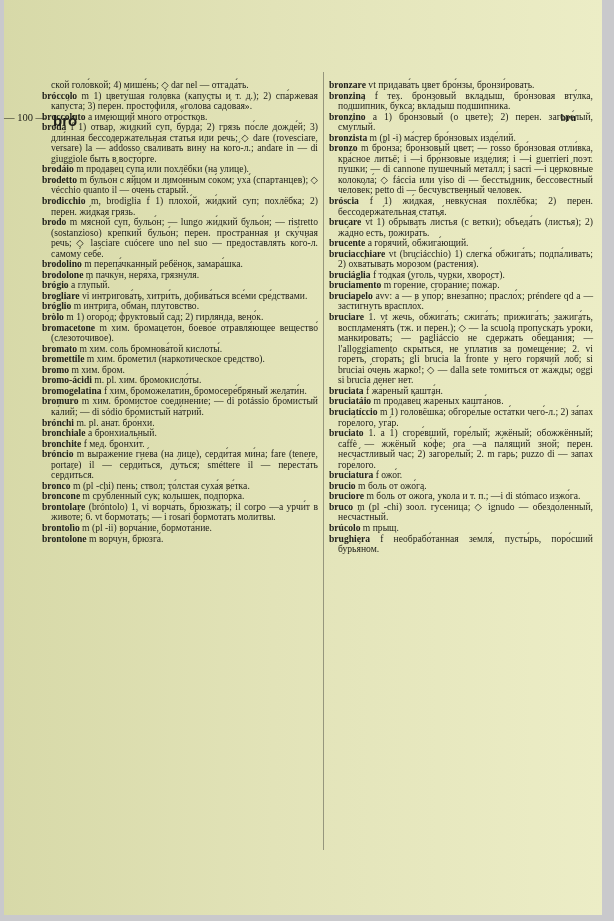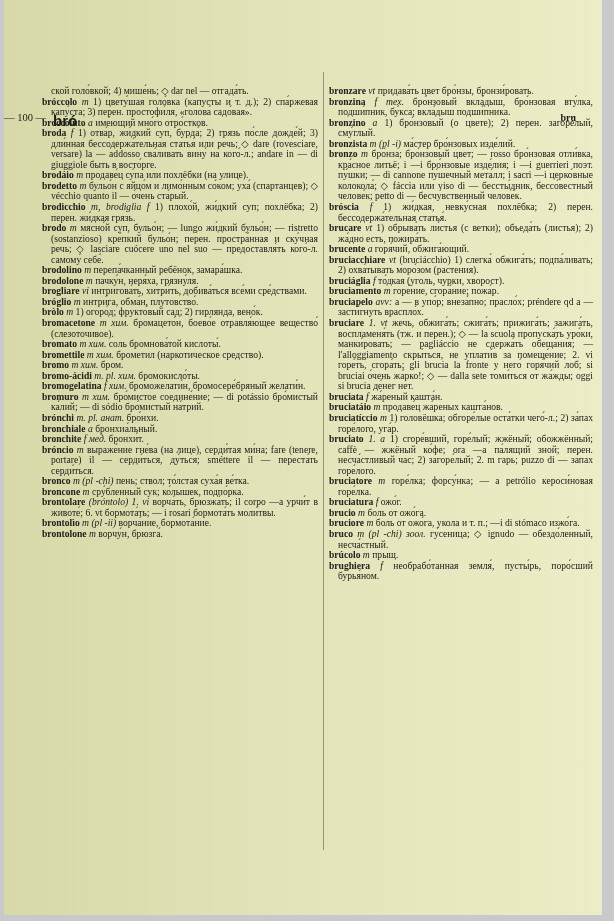--- a/index.html
+++ b/index.html
@@ -2,27 +2,27 @@
 <html><head>
 <meta charset="utf-8">
 <style>
   html,body{margin:0;padding:0;}
   body{width:614px;height:921px;background:#c9c9cc;position:relative;overflow:hidden;font-family:"DejaVu Serif",serif;}
   .page{position:absolute;left:4px;top:0;width:598px;height:915px;background:linear-gradient(90deg,#d7d9a8 0%,#e2e3b8 45%,#ecedc6 100%);}
   .header{position:absolute;top:112px;left:0;width:598px;height:12px;}
   .hdr-left{position:absolute;left:49px;top:-0px;font-family:Liberation Sans, sans-serif;font-weight:bold;font-size:15px;color:#1d1d18;}
   .hdr-center{position:absolute;left:0;width:598px;font-family:"Liberation Serif",serif;font-size:10.5px;color:#1d1d18;}
   .hdr-right{position:absolute;right:26px;font-family:"Liberation Serif",serif;font-weight:bold;font-size:10px;color:#1d1d18;}
-  .col{position:absolute;top:86px;font-family:"Liberation Serif",serif;font-size:9.6px;line-height:10.55px;color:#22221c;}
+  .col{position:absolute;top:80px;font-family:"Liberation Serif",serif;font-size:9.6px;line-height:10.55px;color:#22221c;}
   .col.left{left:38px;width:276px;}
   .col.right{left:325px;width:264px;}
   .divider{position:absolute;left:319px;top:72px;width:1px;height:778px;background:#55554a;opacity:.55;}
   .entry{text-align:justify;padding-left:9px;text-indent:-9px;margin:0;}
   .hw{font-weight:bold;}
-  .gr{font-style:italic;}
+  .gr{}
   .def{}
 </style>
 </head>
 <body>
 
 <div class="page">
   <div class="header">
     <span class="hdr-left">bró</span>
     <div class="hdr-center">— 100 —</div>
     <span class="hdr-right">bru</span>
@@ -32,20 +32,21 @@
       <p class="entry" style="text-indent: 0px;"><span class="hw"></span> <span class="gr"></span> <span class="def">ской голо́вкой; 4) мише́нь; ◇ dar nel — отгада́ть.</span></p>
       <p class="entry"><span class="hw">bróccolo</span> <span class="gr">m</span> <span class="def">1) цвету́шая голо́вка (капусты и т. д.); 2) спа́ржевая капу́ста; 3) перен. простофи́ля, «голова́ садо́вая».</span></p>
       <p class="entry"><span class="hw">broccoluto</span> <span class="gr">a</span> <span class="def">име́ющий мно́го отро́стков.</span></p>
       <p class="entry"><span class="hw">broda</span> <span class="gr">f</span> <span class="def">1) отва́р, жи́дкий суп, бурда́; 2) грязь по́сле дожде́й; 3) дли́нная бессодержа́тельная статья́ или речь; ◇ dare (rovesciare, versare) la — addosso сва́ливать вину́ на кого́-л.; andare in — di giuggiole быть в восто́рге.</span></p>
       <p class="entry"><span class="hw">brodáio</span> <span class="gr">m</span> <span class="def">продаве́ц су́па или похлёбки (на улице).</span></p>
       <p class="entry"><span class="hw">brodetto</span> <span class="gr">m</span> <span class="def">бульо́н с яйцо́м и лимо́нным со́ком; уха́ (спартанцев); ◇ vécchio quanto il — о́чень ста́рый.</span></p>
       <p class="entry"><span class="hw">brodicchio</span> <span class="gr">m, brodiglia f</span> <span class="def">1) плохо́й, жи́дкий суп; похлёбка; 2) перен. жи́дкая грязь.</span></p>
       <p class="entry"><span class="hw">brodo</span> <span class="gr">m</span> <span class="def">мясно́й суп, бульо́н; — lungo жи́дкий бульо́н; — ristretto (sostanzioso) кре́пкий бульо́н; перен. простра́нная и ску́чная речь; ◇ lasciare cuócere uno nel suo — предоставля́ть кого́-л. самому́ себе́.</span></p>
       <p class="entry"><span class="hw">brodolino</span> <span class="gr">m</span> <span class="def">перепа́чканный ребёнок, замара́шка.</span></p>
       <p class="entry"><span class="hw">brodolone</span> <span class="gr">m</span> <span class="def">пачку́н, неря́ха, грязну́ля.</span></p>
+      <p class="entry"><span class="hw">brógio</span> <span class="gr">a</span> <span class="def">глу́пый.</span></p>
       <p class="entry"><span class="hw">brogliare</span> <span class="gr">vi</span> <span class="def">интригова́ть, хитри́ть, добива́ться все́ми сре́дствами.</span></p>
       <p class="entry"><span class="hw">bróglio</span> <span class="gr">m</span> <span class="def">интри́га, обма́н, плутовство́.</span></p>
       <p class="entry"><span class="hw">bròlo</span> <span class="gr">m</span> <span class="def">1) огоро́д; фрукто́вый сад; 2) гирлянда, вено́к.</span></p>
       <p class="entry"><span class="hw">bromacetone</span> <span class="gr">m хим.</span> <span class="def">бромацето́н, боево́е отравля́ющее вещество́ (слезоточивое).</span></p>
       <p class="entry"><span class="hw">bromato</span> <span class="gr">m хим.</span> <span class="def">соль бромнова́той кислоты́.</span></p>
       <p class="entry"><span class="hw">bromettile</span> <span class="gr">m хим.</span> <span class="def">брометил (наркотическое средство).</span></p>
       <p class="entry"><span class="hw">bromo</span> <span class="gr">m хим.</span> <span class="def">бром.</span></p>
       <p class="entry"><span class="hw">bromo-ácidi</span> <span class="gr">m. pl. хим.</span> <span class="def">бромокисло́ты.</span></p>
       <p class="entry"><span class="hw">bromogelatina</span> <span class="gr">f хим.</span> <span class="def">броможелати́н, бромосере́бряный желати́н.</span></p>
       <p class="entry"><span class="hw">bromuro</span> <span class="gr">m хим.</span> <span class="def">бро́мистое соедине́ние; — di potássio бро́мистый ка́лий; — di sódio бро́мистый на́трий.</span></p>
@@ -71,21 +72,20 @@
       <p class="entry"><span class="hw">brucente</span> <span class="gr">a</span> <span class="def">горя́чий, обжига́ющий.</span></p>
       <p class="entry"><span class="hw">bruciacchiare</span> <span class="gr">vt</span> <span class="def">(bruciácchio) 1) слегка́ обжига́ть; подпа́ливать; 2) охва́тывать моро́зом (растения).</span></p>
       <p class="entry"><span class="hw">bruciáglia</span> <span class="gr">f</span> <span class="def">то́дкая (уголь, чурки, хворост).</span></p>
       <p class="entry"><span class="hw">bruciamento</span> <span class="gr">m</span> <span class="def">горе́ние, сгора́ние; пожа́р.</span></p>
       <p class="entry"><span class="hw">bruciapelo</span> <span class="gr">avv:</span> <span class="def">a — в упо́р; внеза́пно; прасло́х; préndere qd a — засти́гнуть враспло́х.</span></p>
       <p class="entry"><span class="hw">bruciare</span> <span class="gr">1. vt</span> <span class="def">жечь, обжига́ть; сжига́ть; прижига́ть; зажига́ть, воспламеня́ть (тж. и перен.); ◇ — la scuola пропуска́ть уро́ки, манки́ровать; — pagliáccio не сдержа́ть обеща́ния; — l'alloggiamento скры́ться, не уплати́в за помеще́ние; 2. vi горе́ть, сгора́ть; gli brucia la fronte у него́ горя́чий лоб; si bruciai о́чень жа́рко!; ◇ — dalla sete томи́ться от жа́жды; oggi si brucia де́нег нет.</span></p>
       <p class="entry"><span class="hw">bruciata</span> <span class="gr">f</span> <span class="def">жа́реный кашта́н.</span></p>
       <p class="entry"><span class="hw">bruciatáio</span> <span class="gr">m</span> <span class="def">продаве́ц жа́реных кашта́нов.</span></p>
       <p class="entry"><span class="hw">bruciatíccio</span> <span class="gr">m</span> <span class="def">1) головёшка; обгоре́лые оста́тки чего́-л.; 2) за́пах горе́лого, уга́р.</span></p>
       <p class="entry"><span class="hw">bruciato</span> <span class="gr">1. a</span> <span class="def">1) сгоре́вший, горе́лый; жжёный; обожжённый; caffè — жжёный ко́фе; ora —a па́лящий зной; перен. несча́стливый час; 2) загоре́лый; 2. m гарь; puzzo di — за́пах горе́лого.</span></p>
-      <p class="entry"><span class="hw">bruciatore</span> <span class="gr">m</span> <span class="def">горе́лка; форсу́нка; — a petrólio кероси́новая горе́лка.</span></p>
       <p class="entry"><span class="hw">bruciatura</span> <span class="gr">f</span> <span class="def">ожо́г.</span></p>
       <p class="entry"><span class="hw">brucio</span> <span class="gr">m</span> <span class="def">боль от ожо́га.</span></p>
       <p class="entry"><span class="hw">bruciore</span> <span class="gr">m</span> <span class="def">боль от ожо́га, укола и т. п.; —i di stómaco изжо́га.</span></p>
       <p class="entry"><span class="hw">bruco</span> <span class="gr">m (pl -chi) зоол.</span> <span class="def">гу́сеница; ◇ ignudo — обездо́ленный, несча́стный.</span></p>
       <p class="entry"><span class="hw">brúcolo</span> <span class="gr">m</span> <span class="def">прыщ.</span></p>
       <p class="entry"><span class="hw">brughiera</span> <span class="gr">f</span> <span class="def">необрабо́танная земля́, пусты́рь, поро́сший бурья́ном.</span></p>
     </div>
 </div>
 
 </body></html>

